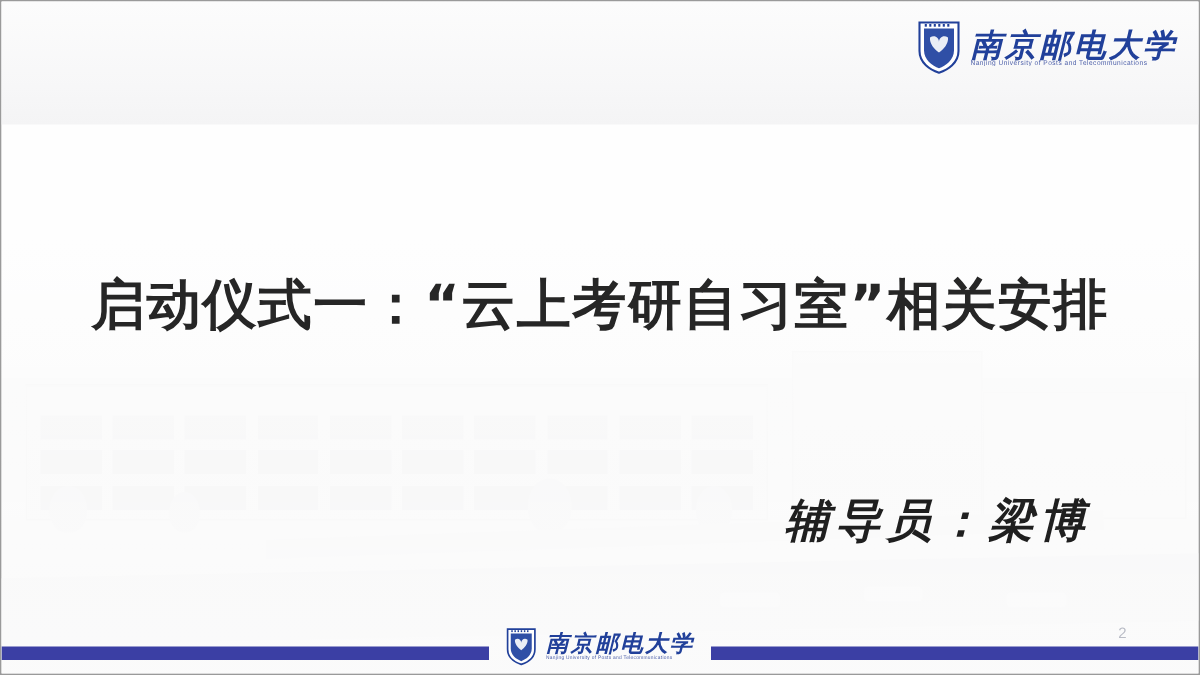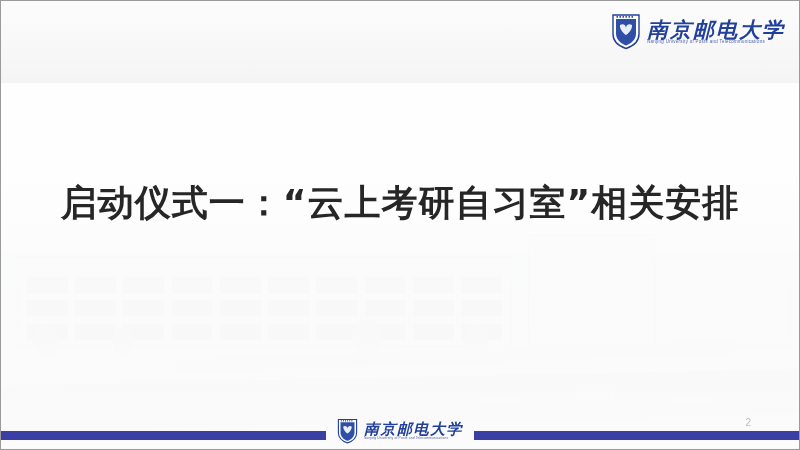--- a/index.html
+++ b/index.html
@@ -336,20 +336,23 @@
         <span class="logo-cn">南京邮电大学</span>
         <span class="logo-en">Nanjing University of Posts and Telecommunications</span>
       </span>
     </div>
   </div>
 
   <div class="title-wrap">
     <div class="title">启动仪式一：“云上考研自习室”相关安排</div>
   </div>
 
+  <div class="presenter-wrap">
+    <div class="presenter">辅导员：梁博</div>
+  </div>
 
   <div class="footer">
     <div class="footer-bar left"></div>
     <div class="footer-bar right"></div>
 
     <div class="logo footer-logo">
       <svg class="crest" width="21" height="26" viewBox="0 0 30 37">
         <path d="M2 2 H28 V21 C28 29 21 33.5 15 35.5 C9 33.5 2 29 2 21 Z" fill="#ffffff" stroke="#21409a" stroke-width="1.6"></path>
         <path d="M5 6 H25 V20.5 C25 27 19.5 30.8 15 32.5 C10.5 30.8 5 27 5 20.5 Z" fill="#2f4fa6"></path>
         <path d="M9 12 C12 10 15 12 15 15 C15 12 18 10 21 12 C21.5 16 18 20 15 22 C12 20 8.5 16 9 12 Z" fill="#ffffff" opacity="0.9"></path>

